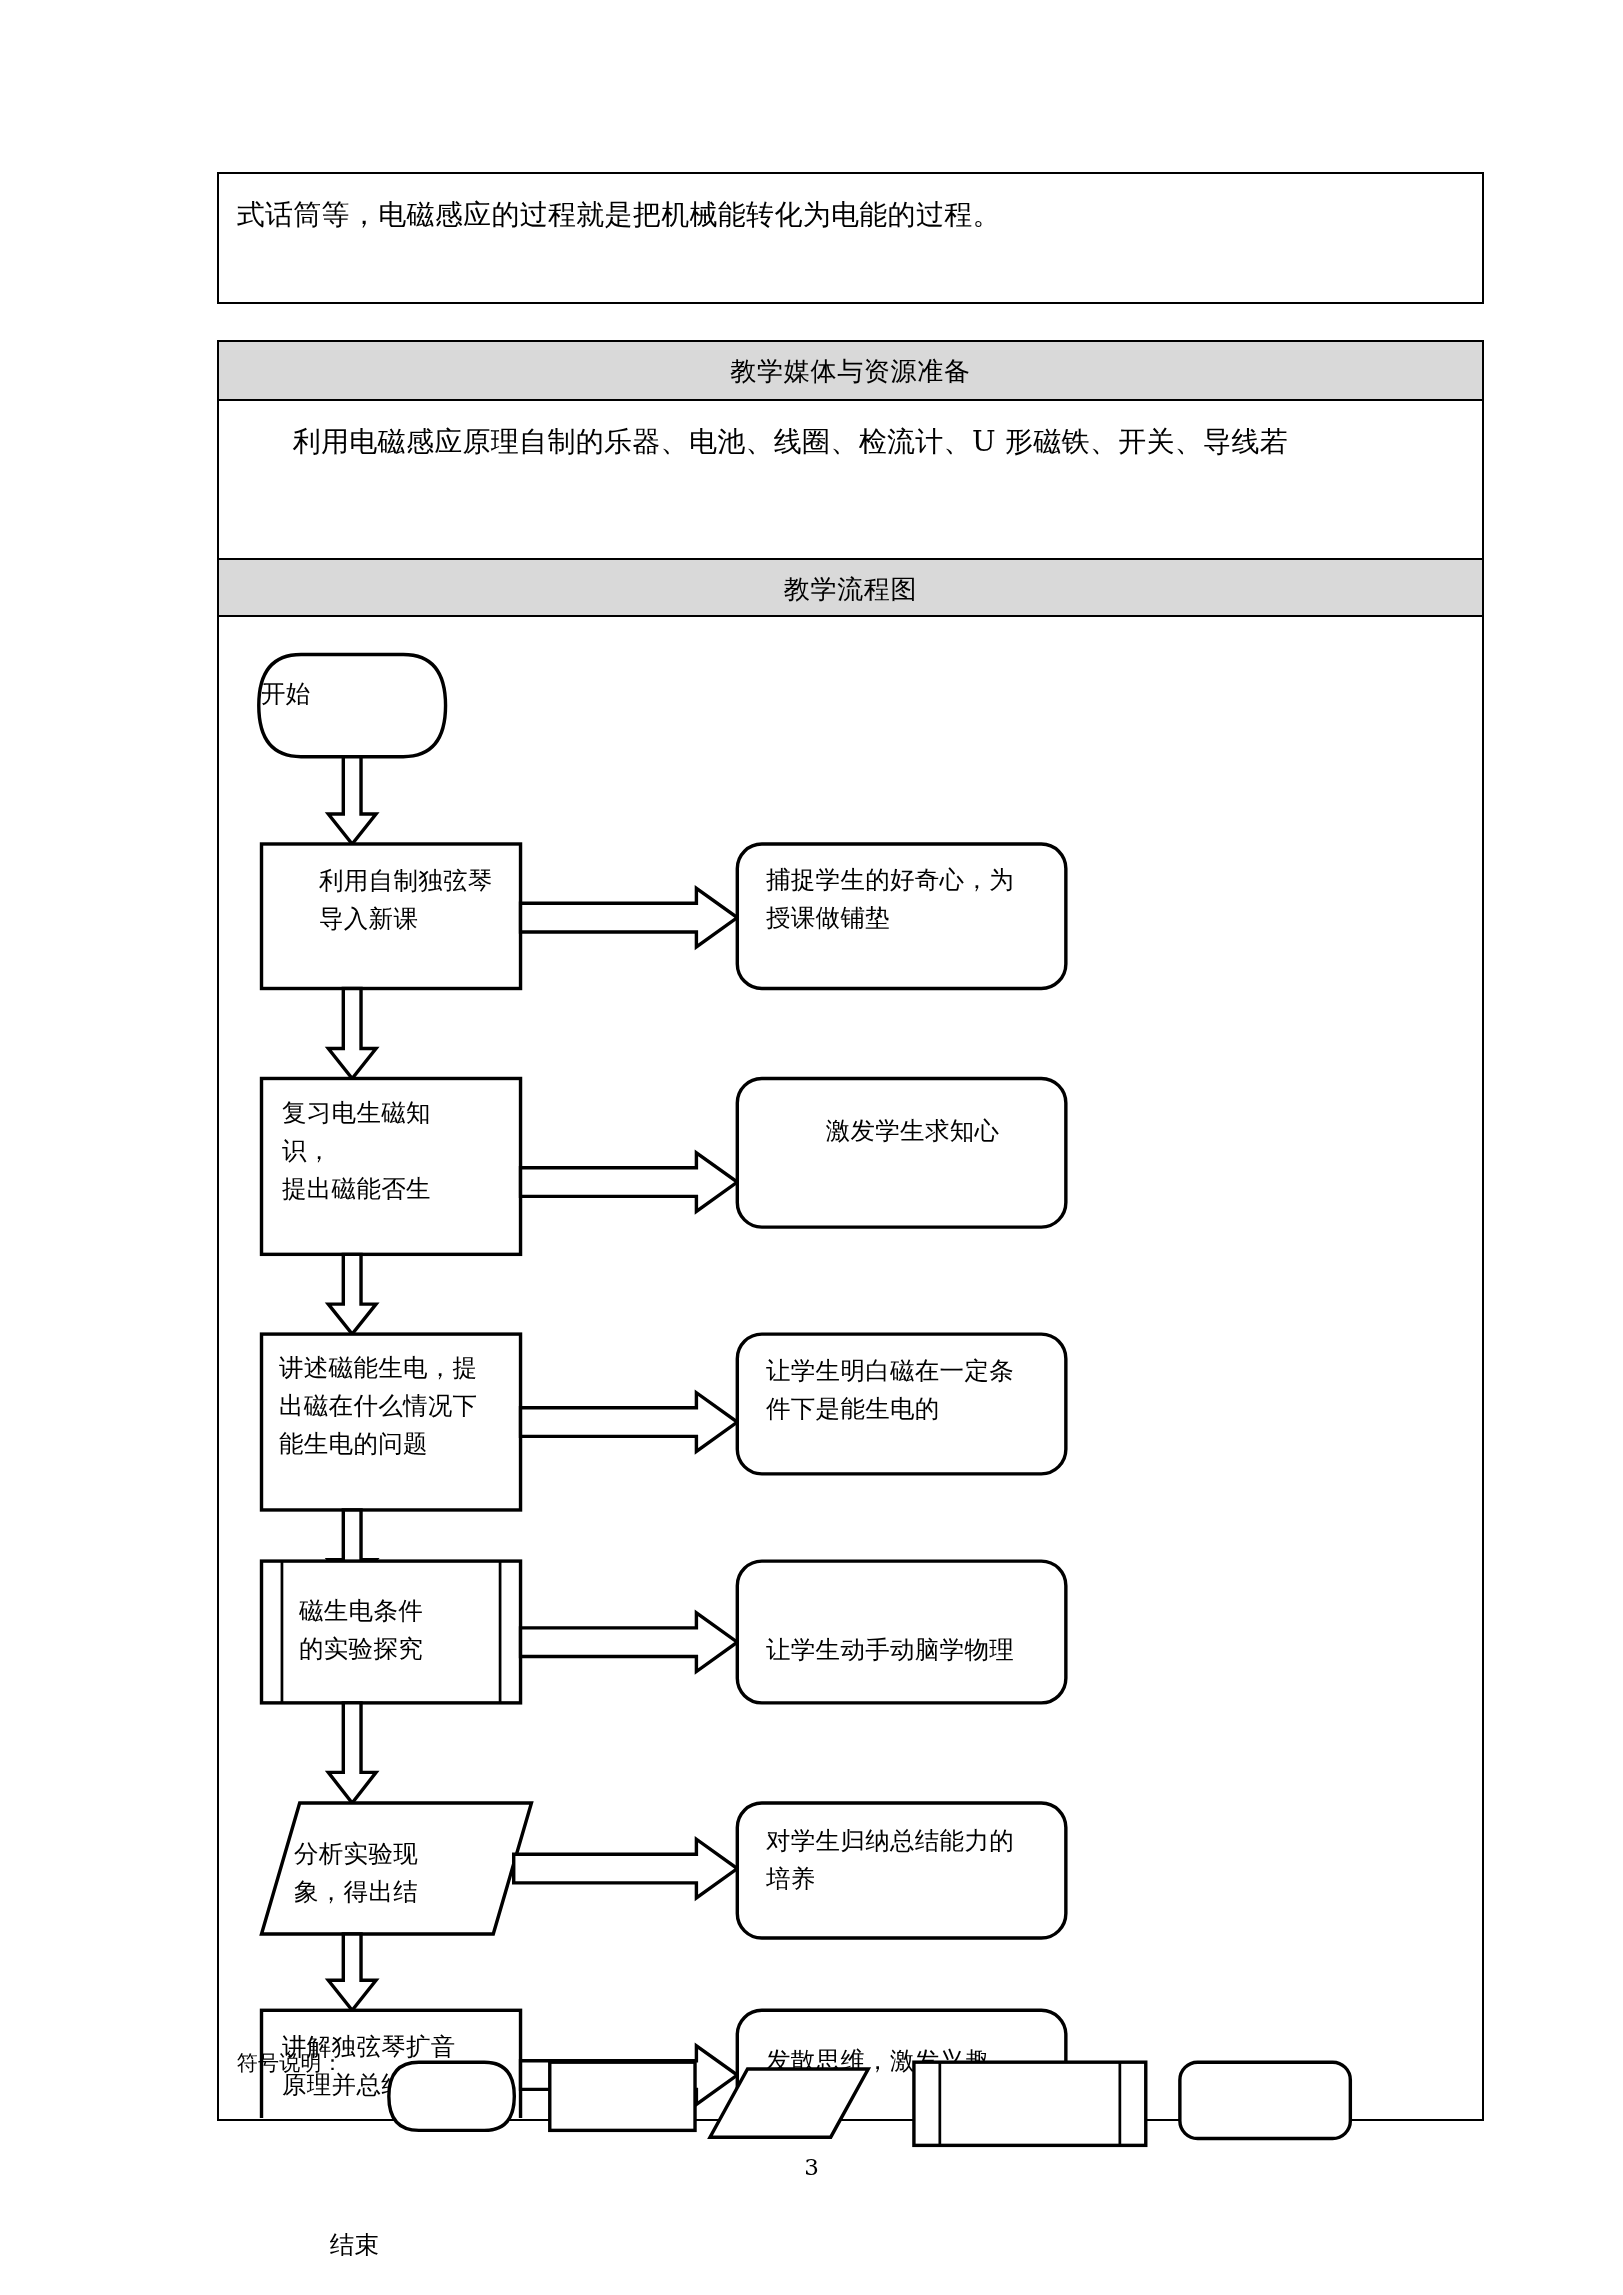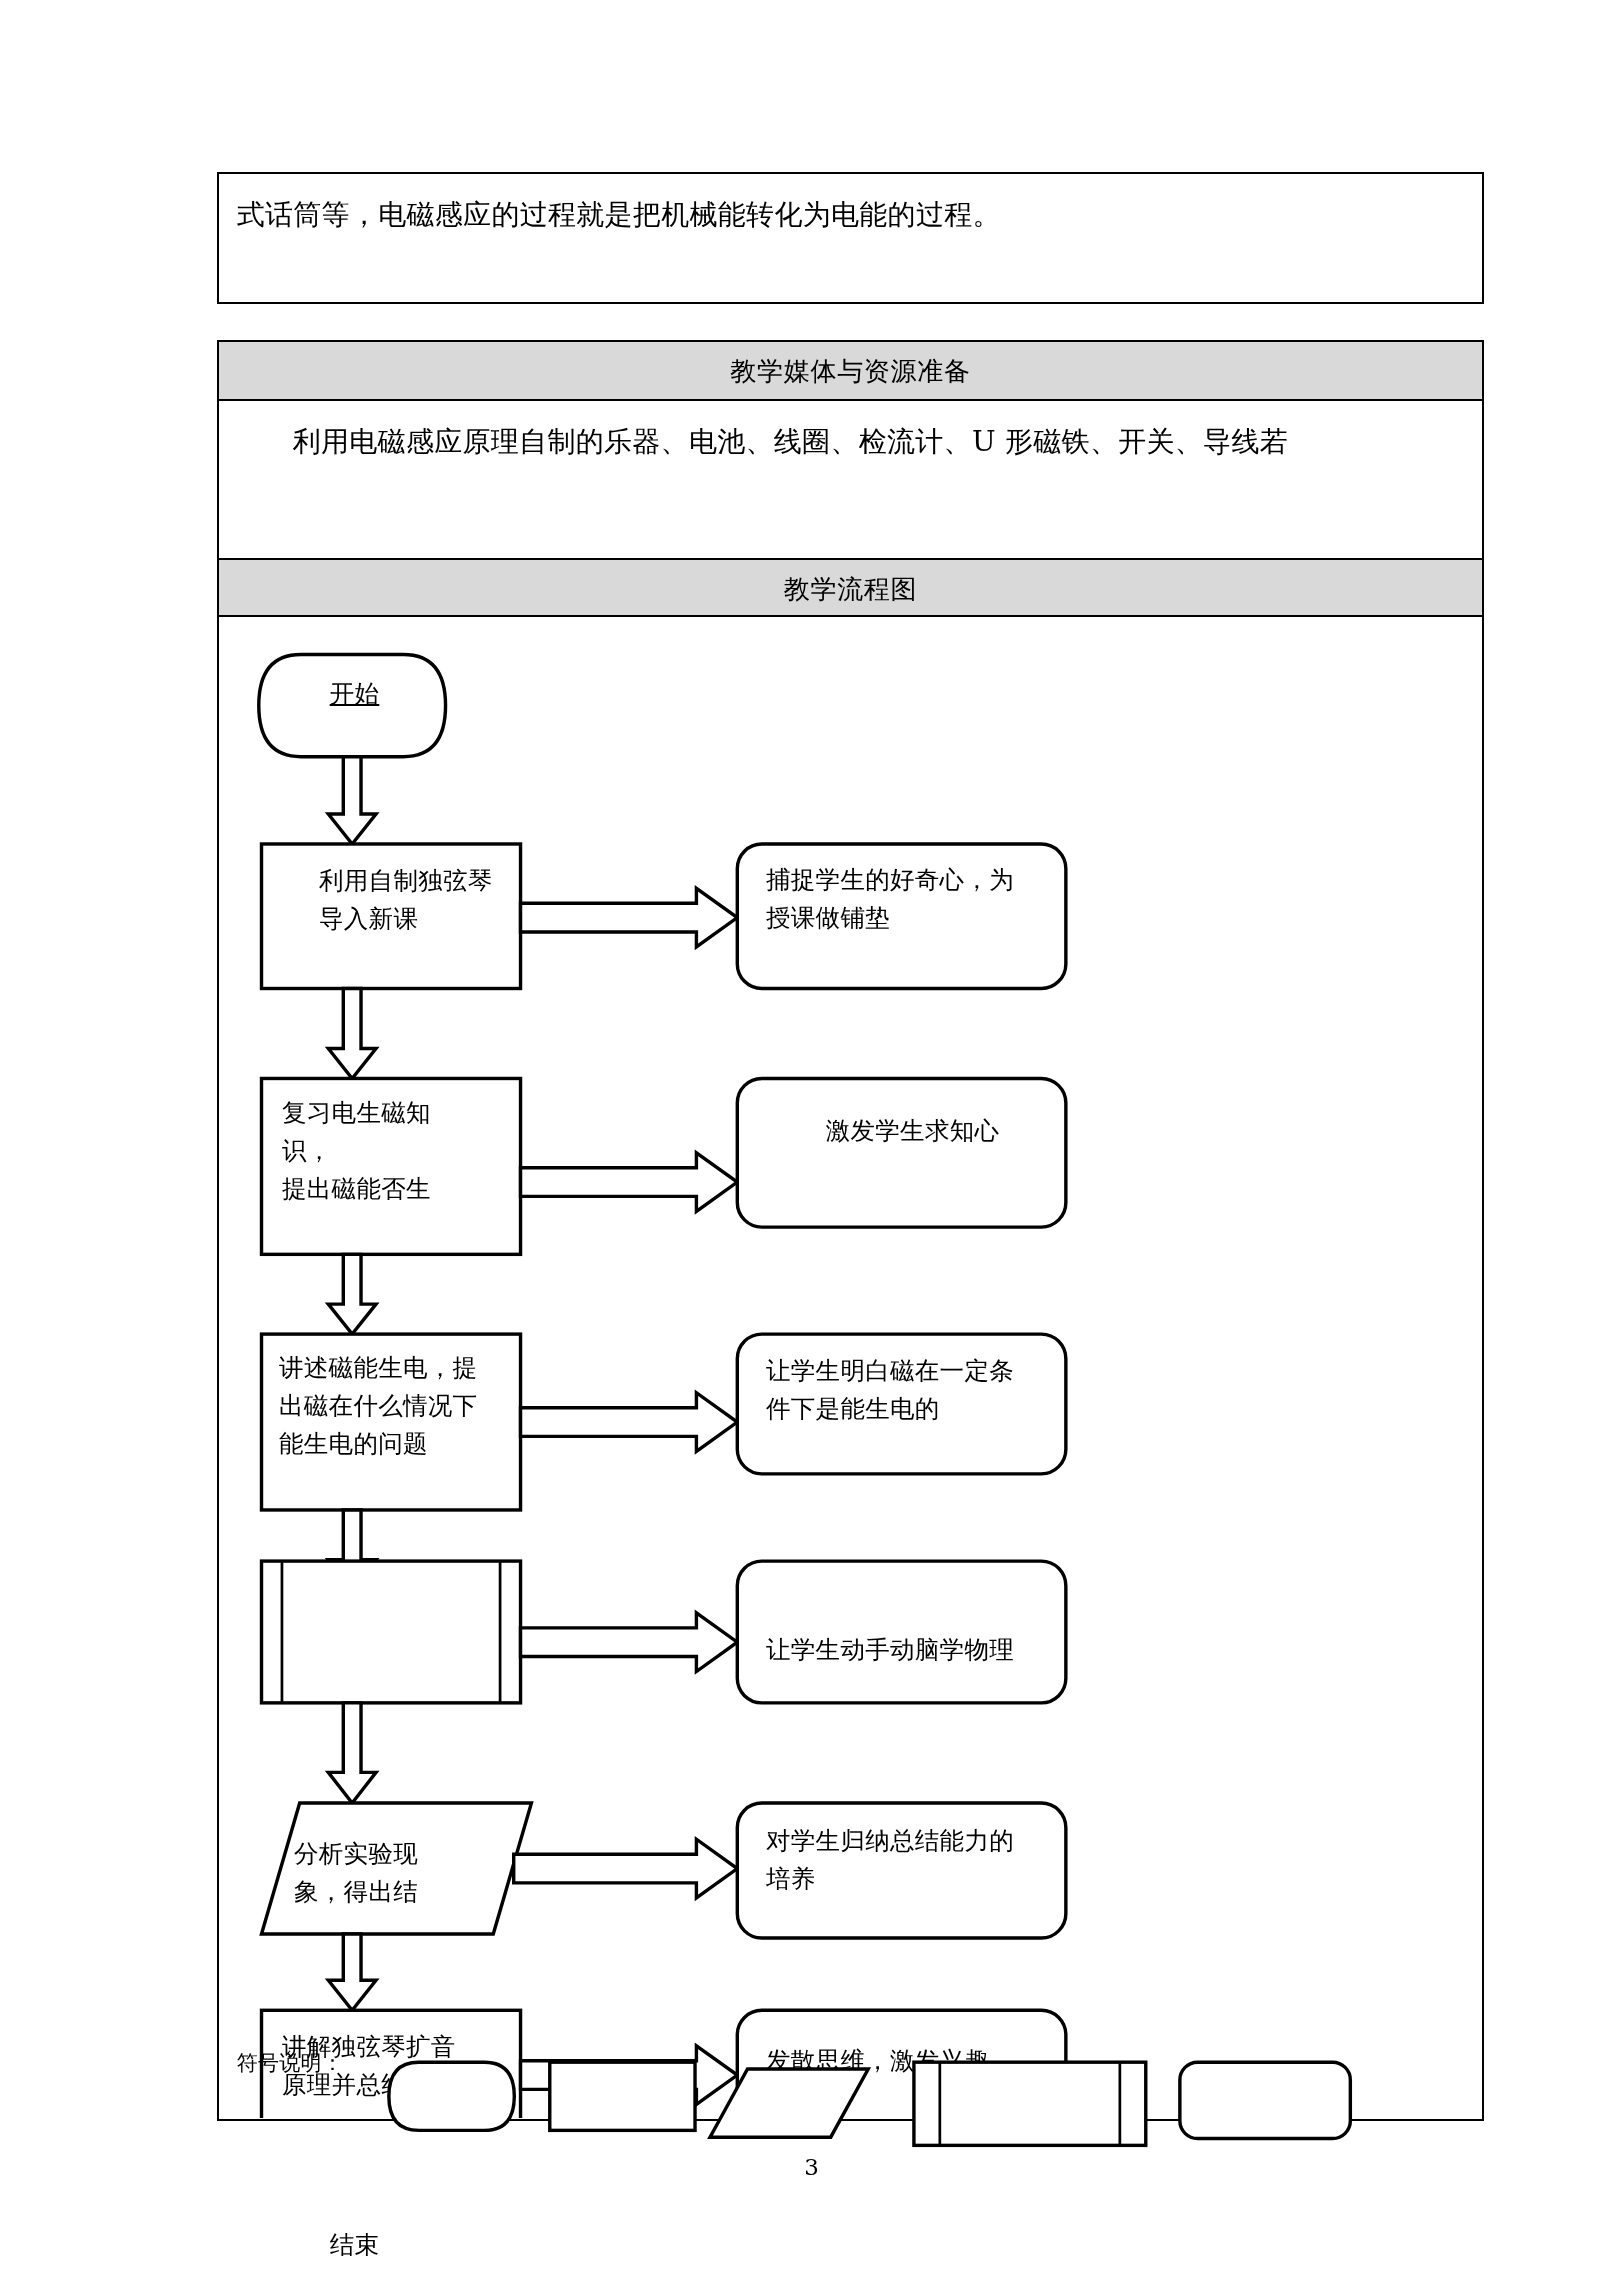--- a/index.html
+++ b/index.html
@@ -174,33 +174,35 @@
             <path d="M 442,2118 L 700,2118 L 700,2096 L 760,2139 L 700,2182 L 700,2160 L 442,2160 Z" fill="#fff"></path>
             <rect x="760" y="2044" width="482" height="188" rx="36" ry="36" fill="#fff"></rect>
 
             <path d="M 182,2232 L 182,2285 L 160,2285 L 195,2329 L 230,2285 L 208,2285 L 208,2232 Z" fill="#fff"></path>
 
             <path d="M 120,2329 L 270,2329 Q 332,2329 332,2404 Q 332,2479 270,2479 L 120,2479 Q 58,2479 58,2404 Q 58,2329 120,2329 Z" fill="#fff"></path>
           </g>
         </svg>
       </div>
 
-      <div class="flow-label" style="left:42px; top:58px; width:187px; text-align:center;text-decoration:underline;">开始</div>
+      <div class="flow-label" style="left:42px; top:58px; width:187px; ">开始</div>
 
       <div class="flow-label" style="left:63px; top:245px; width:225px;margin-left:37px;">利用自制独弦琴
 导入新课</div>
 
       <div class="flow-label" style="left:63px; top:477px; width:225px;">复习电生磁知
 识，
 提出磁能否生</div>
 
       <div class="flow-label" style="left:60px; top:732px; width:236px;">讲述磁能生电，提
 出磁在什么情况下
 能生电的问题</div>
 
+      <div class="flow-label" style="left:80px; top:975px; width:198px;">磁生电条件
+的实验探究</div>
 
       <div class="flow-label" style="left:75px; top:1218px; width:198px;">分析实验现
 象，得出结</div>
 
       <div class="flow-label" style="left:63px; top:1411px; width:232px;">讲解独弦琴扩音
 原理并总结</div>
 
       <div class="flow-label" style="left:42px; top:1609px; width:187px; text-align:center;">结束</div>
 
       <div class="flow-label" style="left:547px; top:244px; width:293px;">捕捉学生的好奇心，为

